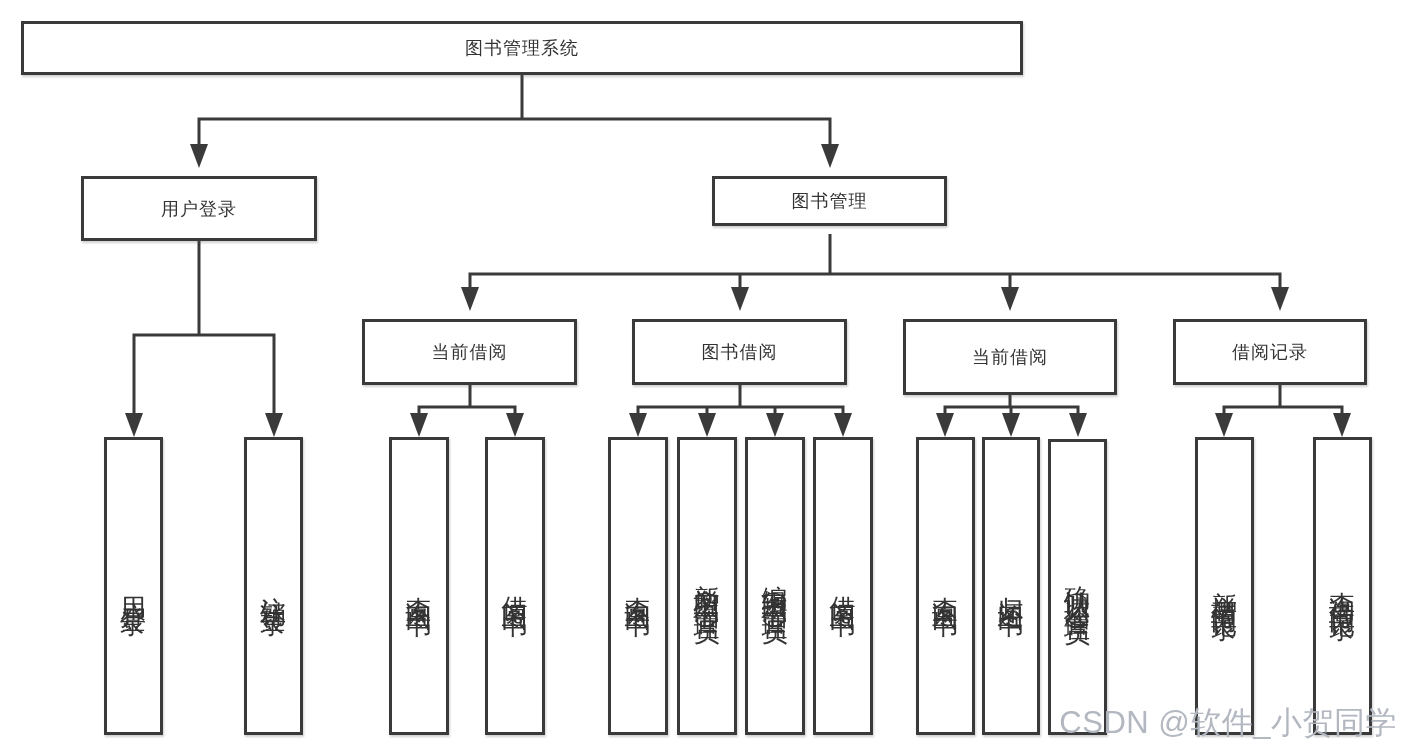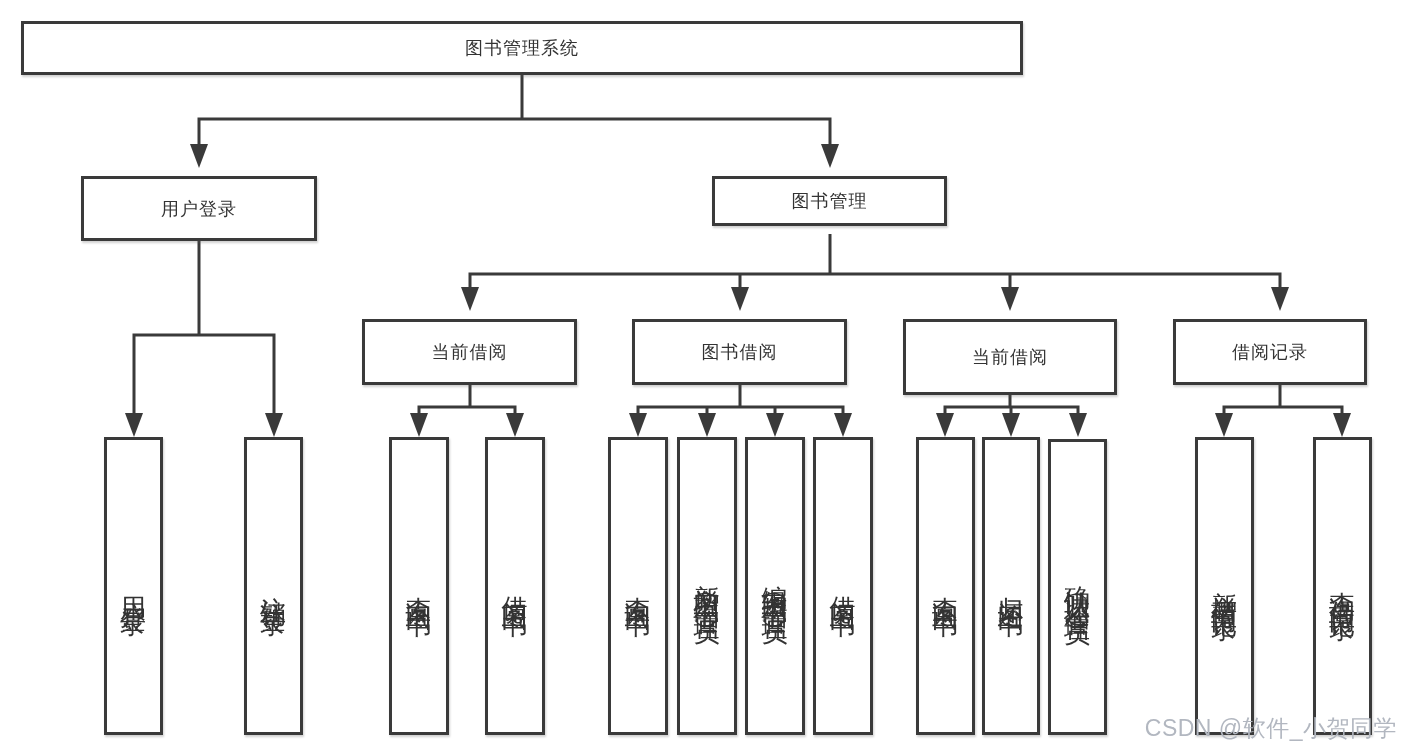--- a/index.html
+++ b/index.html
@@ -27,21 +27,21 @@
     writing-mode:vertical-rl;
     text-orientation:mixed;
     font-size:26px;
     letter-spacing:5px;
     line-height:1;
   }
   .watermark{
     position:absolute;
     right:8px;
     bottom:3px;
-    font-size:23px;
+    font-size:31px;
     color:#b2b7c0;
     letter-spacing:0.5px;
     white-space:nowrap;
   }
 </style>
 </head>
 <body>
 
 <div id="stage">
 

